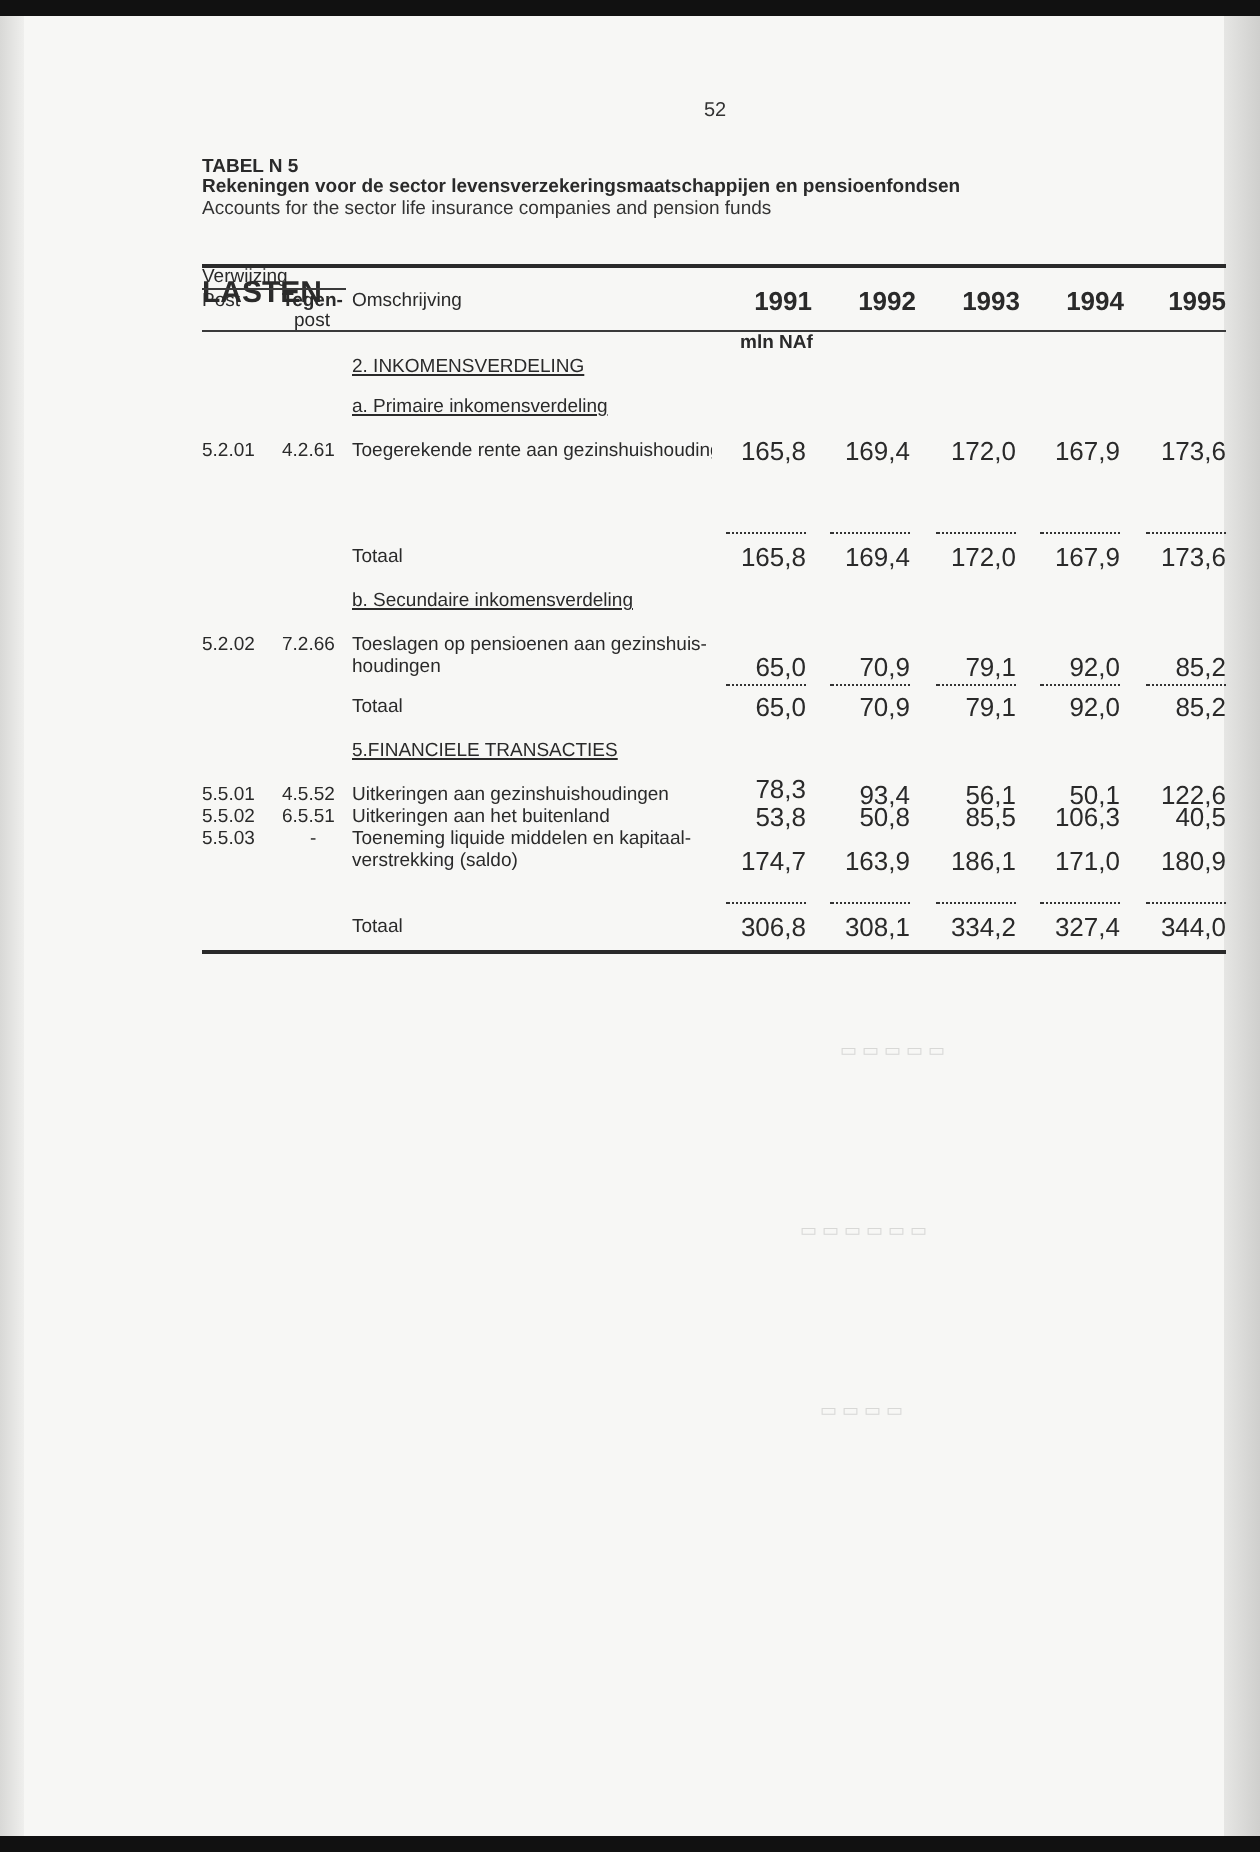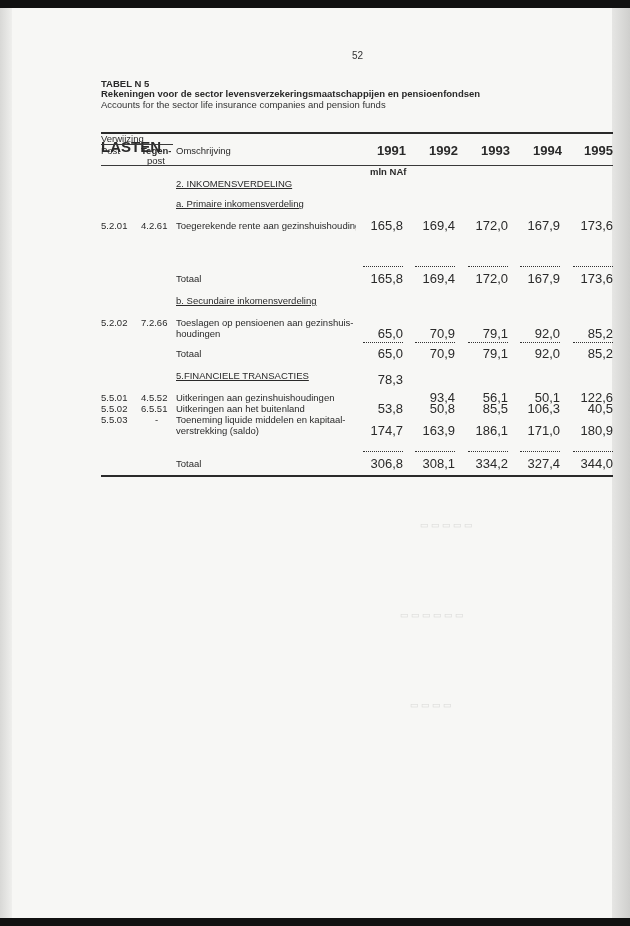--- a/index.html
+++ b/index.html
@@ -118,21 +118,21 @@
 <div class="num" style="left:405px;top:348px;">70,9</div>
 <div class="num" style="left:458px;top:348px;">79,1</div>
 <div class="num" style="left:510px;top:348px;">92,0</div>
 <div class="num" style="left:563px;top:348px;">85,2</div>
 
 <div class="t u" style="left:176px;top:370px;">5.FINANCIELE  TRANSACTIES</div>
 
 <div class="t" style="left:101px;top:392px;">5.5.01</div>
 <div class="t" style="left:141px;top:392px;">4.5.52</div>
 <div class="t" style="left:176px;top:392px;">Uitkeringen aan gezinshuishoudingen</div>
-<div class="num" style="left:353px;top:374px;">78,3</div>
+<div class="num" style="left:353px;top:389px;">78,3</div>
 <div class="num" style="left:405px;top:392px;">93,4</div>
 <div class="num" style="left:458px;top:392px;">56,1</div>
 <div class="num" style="left:510px;top:392px;">50,1</div>
 <div class="num" style="left:563px;top:392px;">122,6</div>
 
 <div class="t" style="left:101px;top:403px;">5.5.02</div>
 <div class="t" style="left:141px;top:403px;">6.5.51</div>
 <div class="t" style="left:176px;top:403px;">Uitkeringen aan het buitenland</div>
 <div class="num" style="left:353px;top:403px;">53,8</div>
 <div class="num" style="left:405px;top:403px;">50,8</div>

